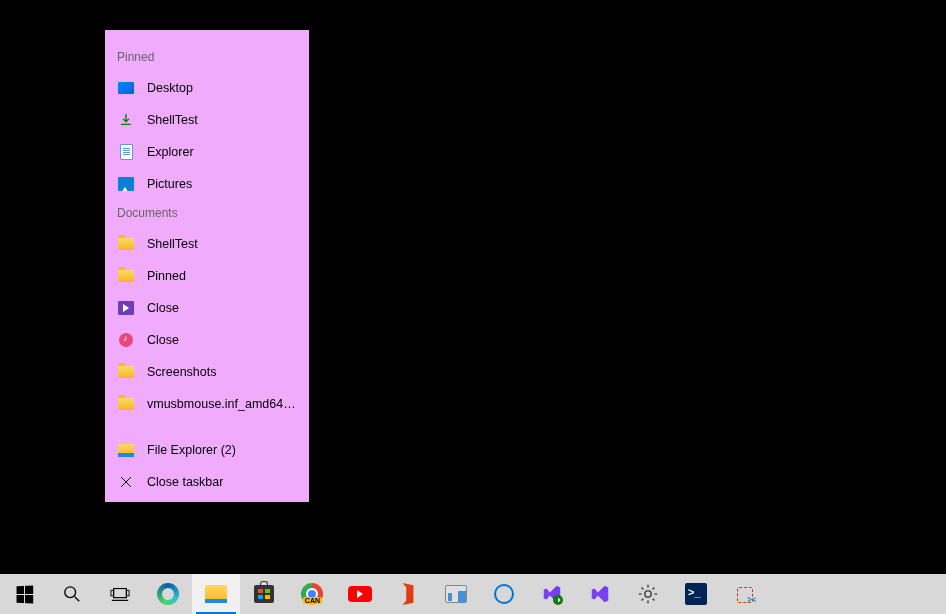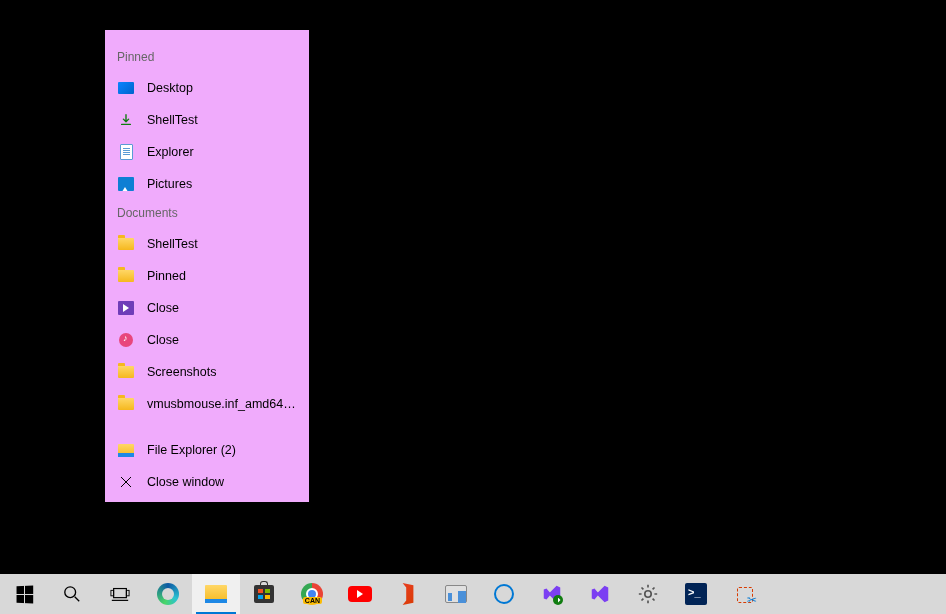--- a/index.html
+++ b/index.html
@@ -401,21 +401,21 @@
         <div class="explorer-icon"></div>
       </div>
     <div class="jl-label">File Explorer (2)</div>
   </div>
   <div class="jl-item">
     <div class="jl-icon x-icon">
       <svg viewBox="0 0 12 12">
           <path d="M1 1l10 10M11 1L1 11" stroke="#000" stroke-width="1"></path>
         </svg>
     </div>
-    <div class="jl-label">Close window</div>
+    <div class="jl-label">Close taskbar</div>
   </div>
 
 </div>
 
 <div class="taskbar">
   <div class="tb-item">
     <div class="tb-icon">
       <div class="win-logo">
           <div></div>
           <div></div>

